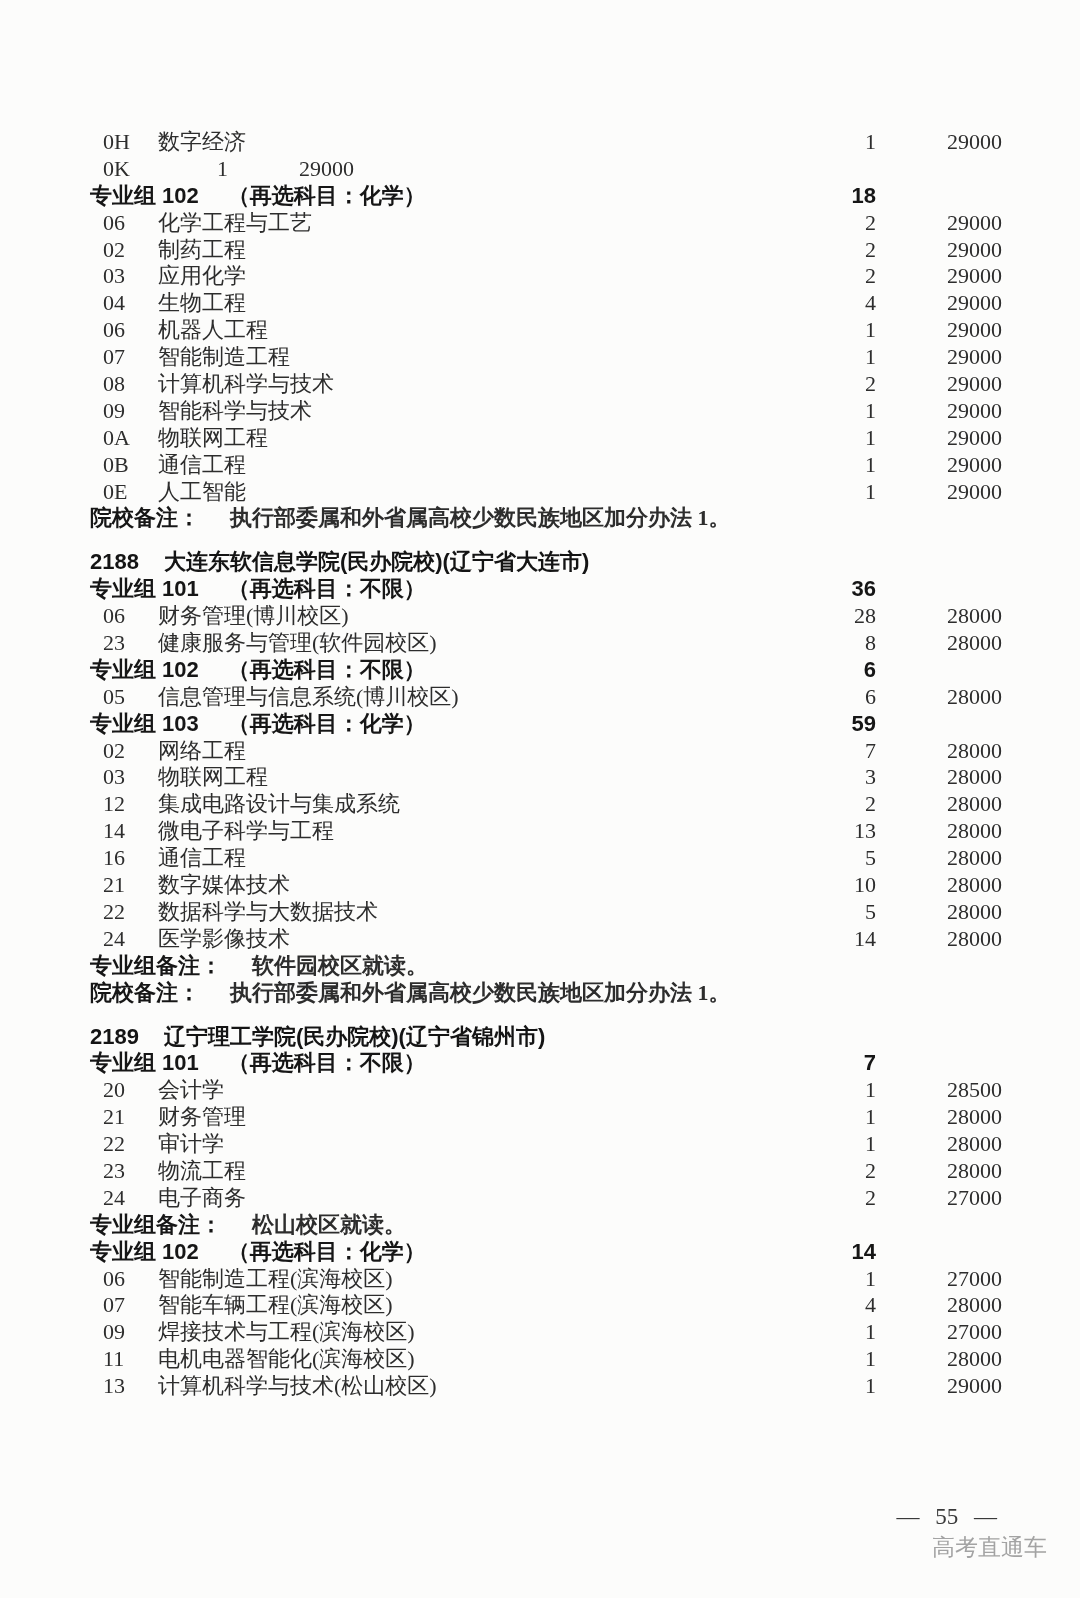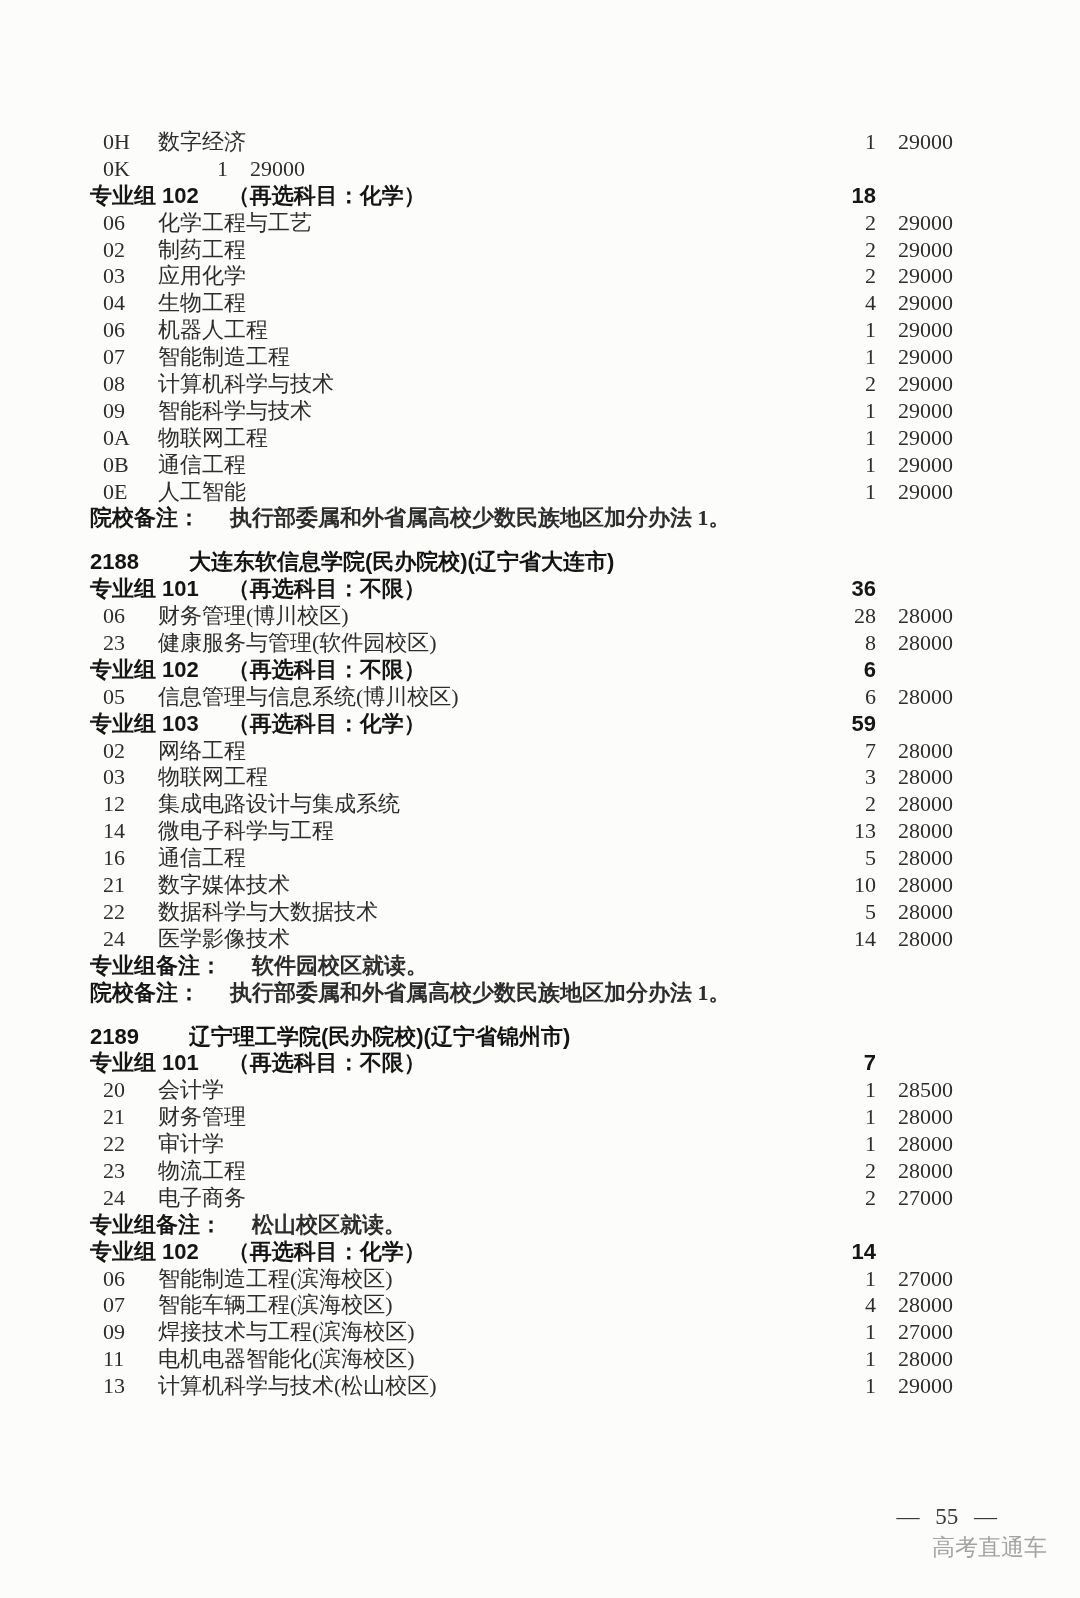--- a/index.html
+++ b/index.html
@@ -20,38 +20,38 @@
     display:flex;
     height:26.9px;line-height:26.9px;
     font-size:22px;
     white-space:pre;
     align-items:baseline;
     gap:22px;
   }
   
   .name{flex:1;overflow:hidden;}
   .count{width:70px;text-align:right;}
-  .fee{width:104px;text-align:left;}
+  .fee{width:104px;text-align:right;}
   .spacer{flex:1;}
   
   .course{padding-left:13px;}
   .course .code{display:inline-block;width:33px;}
   
   .group .glabel,.group .gsubjects,.group .count{
     font-family:"Liberation Sans","DejaVu Sans",sans-serif;
     font-weight:700;color:#161616;
   }
   .group .gsubjects{margin-left:7px;}
   
   .school{
     margin-top:17px;
     font-family:"Liberation Sans","DejaVu Sans",sans-serif;
     font-weight:700;color:#141414;
   }
-  .school .scode{margin-right:28px;}
+  .school .scode{margin-right:3px;}
   
   .note .nlabel{
     font-family:"Liberation Sans","DejaVu Sans",sans-serif;
     font-weight:700;color:#161616;
   }
   .note .ntext{margin-left:8px;font-weight:bold;}
   
   .page-number{
     position:absolute;top:1504px;right:83px;
     font-size:23px;color:#3a3a3a;

